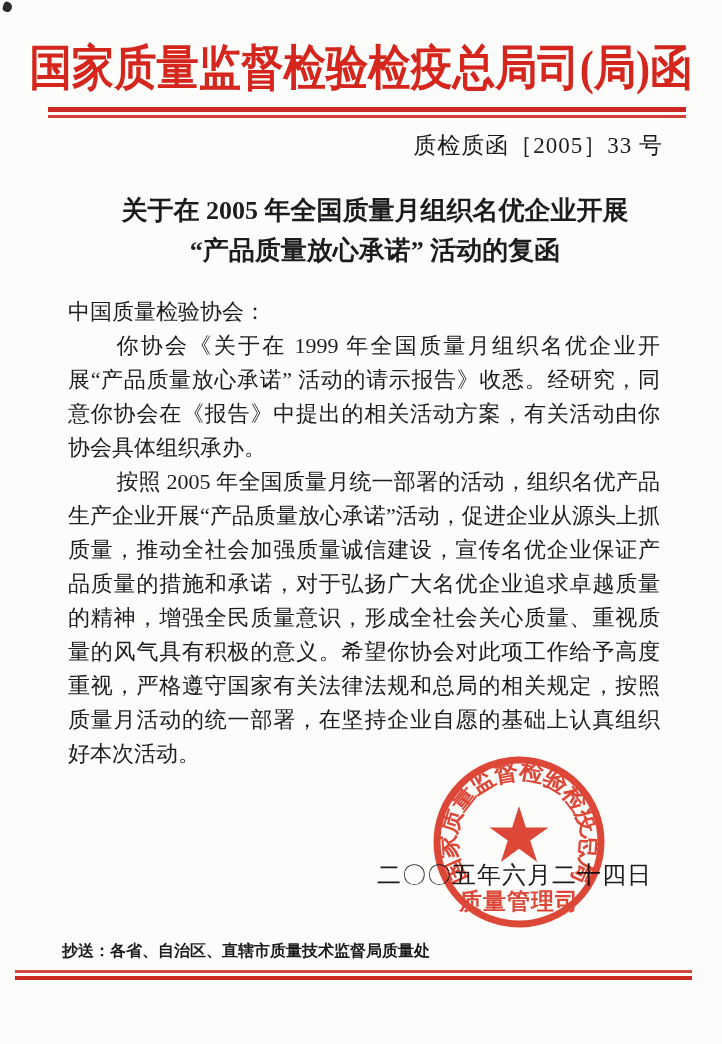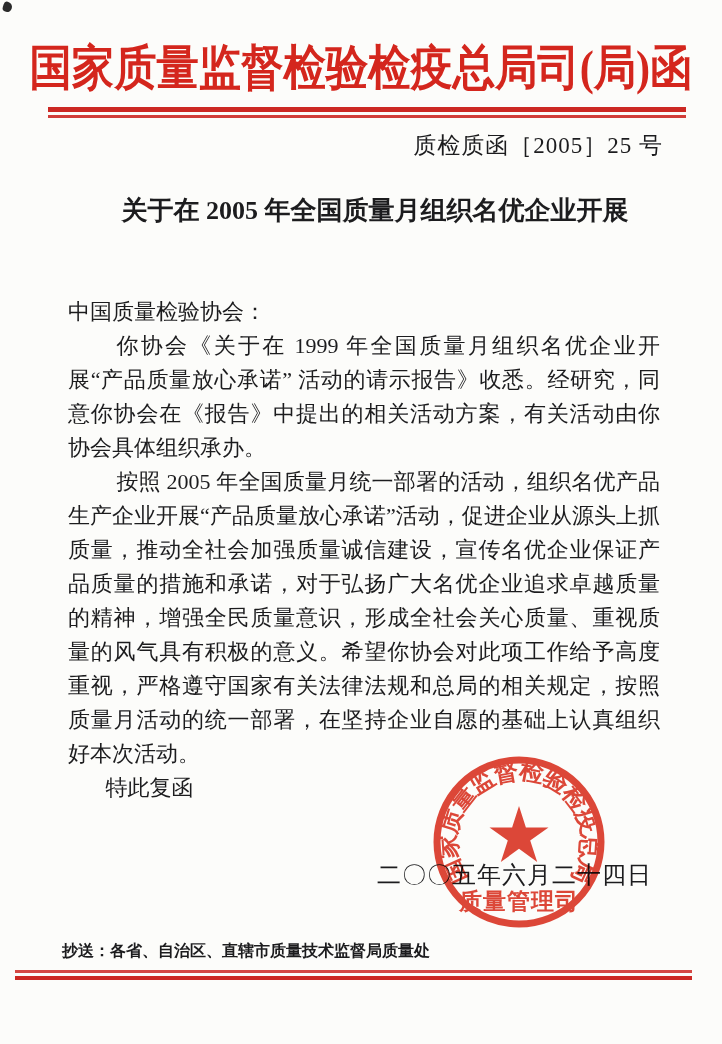--- a/index.html
+++ b/index.html
@@ -123,31 +123,31 @@
 
   <div class="speck"></div>
 
   <div class="masthead">国家质量监督检验检疫总局司(局)函</div>
 
   <div class="rule-double">
     <div class="rule-thick"></div>
     <div class="rule-thin"></div>
   </div>
 
-  <div class="doc-number">质检质函［2005］25 号</div>
+  <div class="doc-number">质检质函［2005］33 号</div>
 
   <div class="letter-title">
     <div>关于在 2005 年全国质量月组织名优企业开展</div>
+    <div>“产品质量放心承诺” 活动的复函</div>
   </div>
 
   <div class="letter-body">
     <p class="salutation">中国质量检验协会：</p>
     <p class="indent">你协会《关于在 1999 年全国质量月组织名优企业开展“产品质量放心承诺” 活动的请示报告》收悉。经研究，同意你协会在《报告》中提出的相关活动方案，有关活动由你协会具体组织承办。</p>
     <p class="indent">按照 2005 年全国质量月统一部署的活动，组织名优产品生产企业开展“产品质量放心承诺”活动，促进企业从源头上抓质量，推动全社会加强质量诚信建设，宣传名优企业保证产品质量的措施和承诺，对于弘扬广大名优企业追求卓越质量的精神，增强全民质量意识，形成全社会关心质量、重视质量的风气具有积极的意义。希望你协会对此项工作给予高度重视，严格遵守国家有关法律法规和总局的相关规定，按照质量月活动的统一部署，在坚持企业自愿的基础上认真组织好本次活动。</p>
-    <p class="closing">特此复函</p>
   </div>
 
   <div class="letter-date">二〇〇五年六月二十四日</div>
 
   <div class="seal">
     <svg viewBox="0 0 200 200" width="200" height="200">
       <circle class="seal-ring-stroke" cx="100" cy="100" r="82"></circle>
       <g id="seal-ring-chars">
           <text x="42.7" y="126.2" transform="rotate(-114.6 42.7 126.2)" class="seal-ring-char">国</text>
           <text x="37.1" y="104.1" transform="rotate(-93.8 37.1 104.1)" class="seal-ring-char">家</text>

